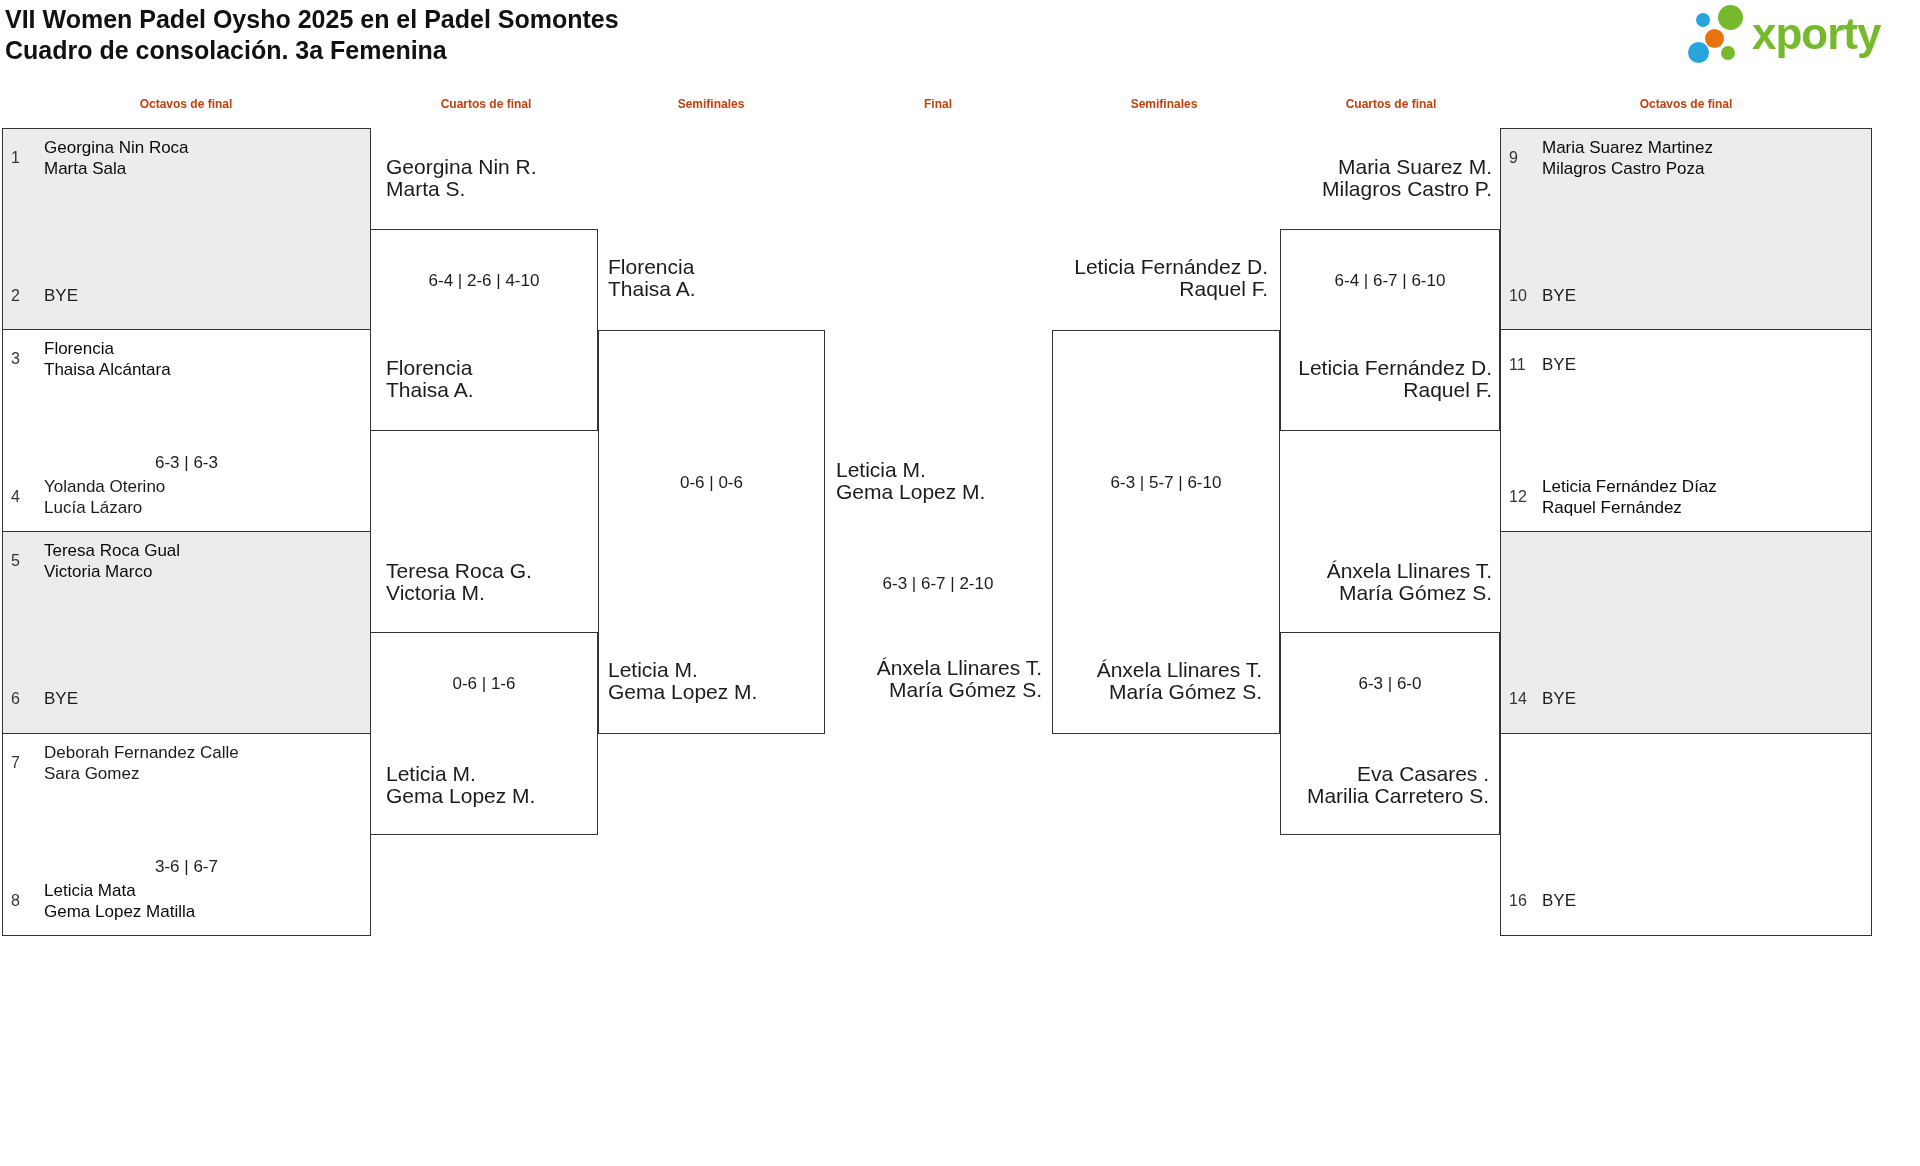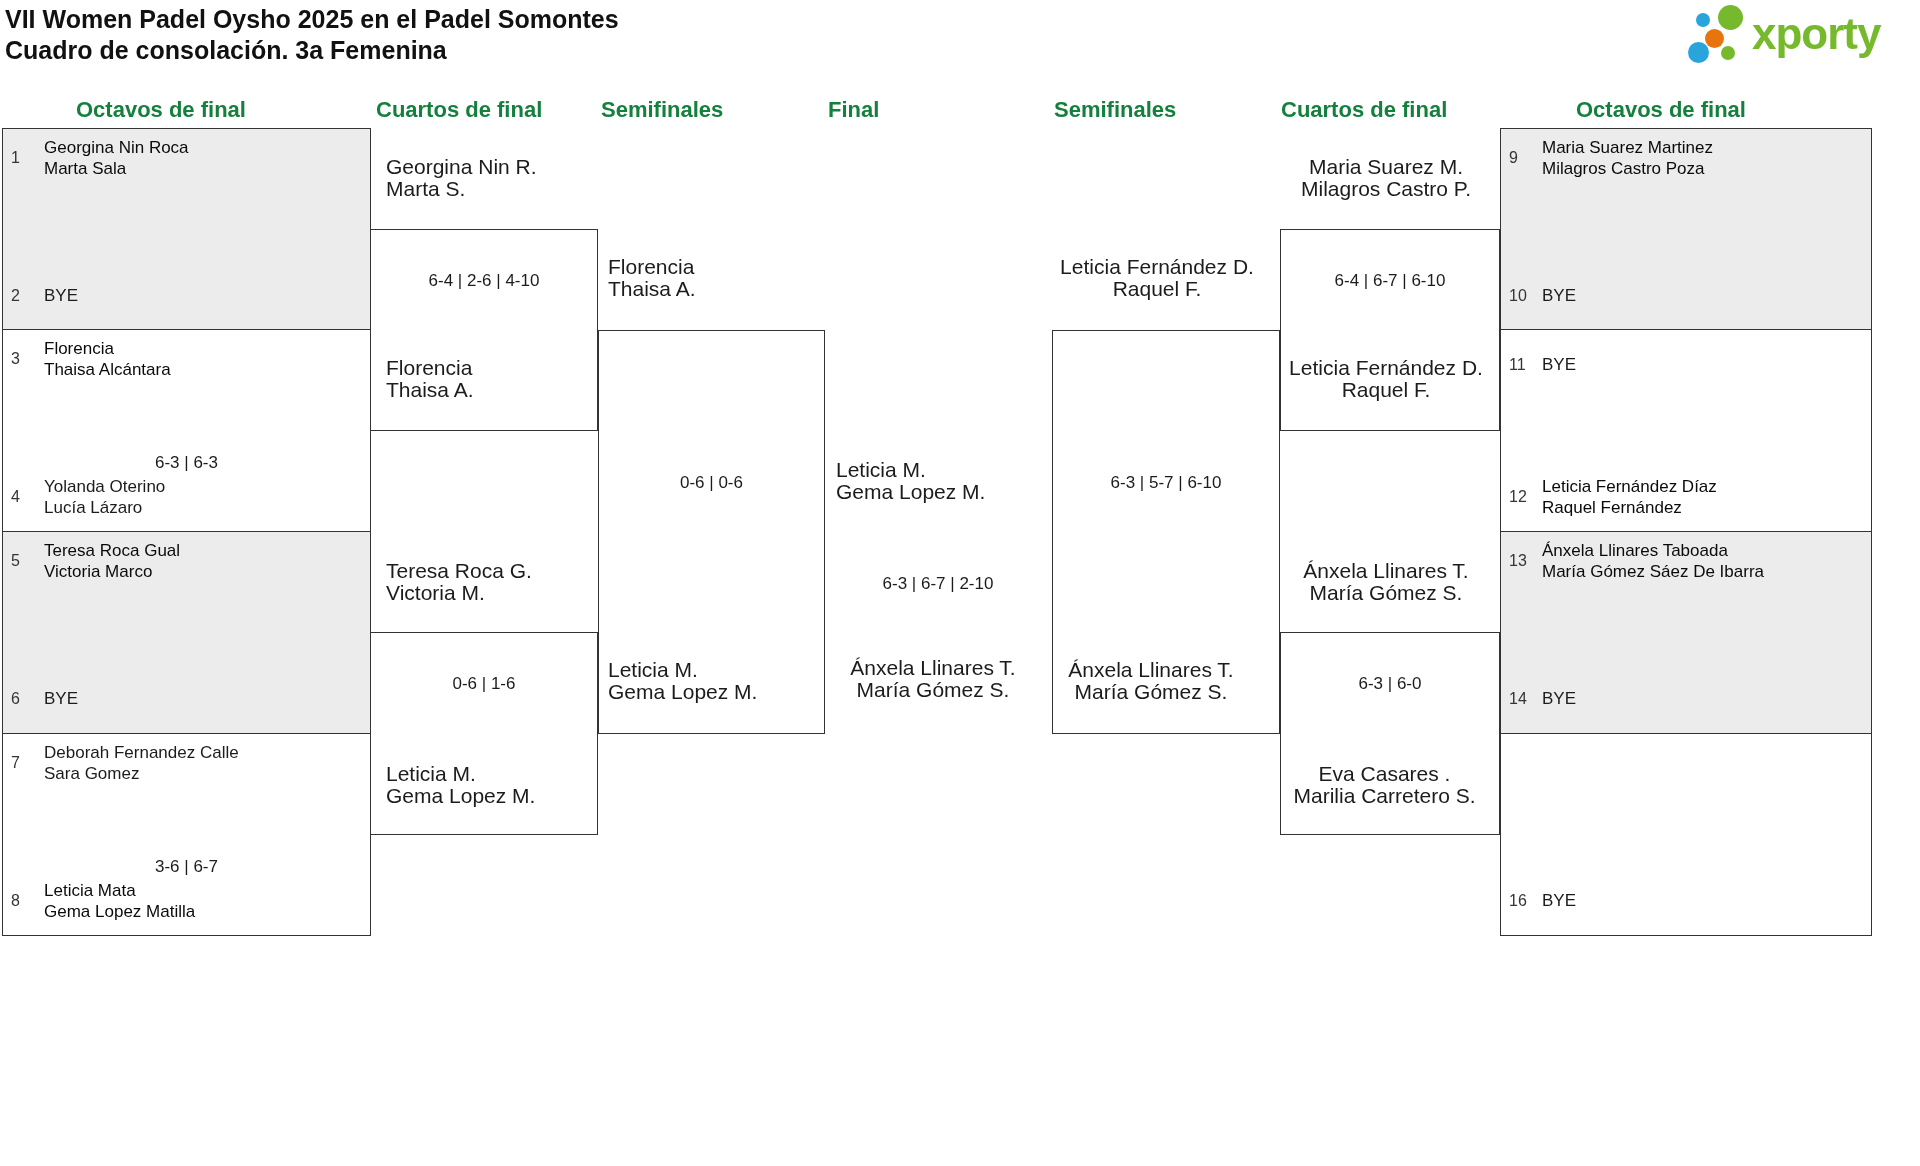--- a/index.html
+++ b/index.html
@@ -2,39 +2,39 @@
 <html><head>
 <meta charset="utf-8">
 <style>
   html,body{margin:0;padding:0;background:#fff;}
   body{font-family:"Liberation Sans","DejaVu Sans",sans-serif;color:#1c1c1c;}
   #canvas{position:relative;width:1920px;height:1166px;background:#fff;overflow:hidden;}
 
   .title{position:absolute;left:5px;top:4px;font-size:25px;line-height:31px;font-weight:600;color:#111;}
   .title .l{display:block;}
 
-  .hdr{position:absolute;top:97px;width:220px;font-size:22px;font-weight:600;color:#15803d;}
+  .hdr{position:absolute;top:97px;width:220px;text-align:center;font-size:12px;font-weight:600;color:#c2410c;}
 
   .box{position:absolute;border:1px solid #333;box-sizing:border-box;background:#fff;}
   .box.gray{background:#ececec;}
   .rect{position:absolute;border:1px solid #333;box-sizing:border-box;background:transparent;}
 
   .prow{position:absolute;left:8px;right:10px;display:flex;align-items:center;gap:9px;}
   .prow .pnum{flex:0 0 24px;font-size:16px;color:#353535;}
   .pnames{font-size:17px;line-height:21px;color:#1c1c1c;}
   .pnames .l{display:block;white-space:nowrap;}
   .bold{font-weight:400;color:#0b0b0b;}
 
   .mscore{position:absolute;left:0;right:0;top:50%;transform:translateY(-50%);
           text-align:center;font-size:17px;color:#1c1c1c;margin-top:32px;}
   .score{position:absolute;text-align:center;font-size:17px;color:#1c1c1c;}
 
   .team{position:absolute;font-size:21px;line-height:21.5px;color:#1c1c1c;}
   .team .l{display:block;white-space:nowrap;}
-  .team.right{text-align:center;}
+  .team.right{text-align:right;}
 
   
   .logo{position:absolute;left:1682px;top:4px;width:230px;height:64px;cursor:pointer;}
   .dot{position:absolute;border-radius:50%;}
   .brand{position:absolute;left:70px;top:6px;font-size:44px;line-height:48px;font-weight:700;
          letter-spacing:-1px;}
 </style>
 </head>
 <body>
 
@@ -156,27 +156,20 @@
     <div class="prow" style="bottom:13px;">
       <span class="pnum">12</span>
       <span class="pnames bold">
         <span class="l">Leticia Fernández Díaz</span>
         <span class="l">Raquel Fernández</span>
       </span>
     </div>
   </div>
 
   <div class="box gray" style="left:1500px;top:531px;width:372px;height:203px;">
-    <div class="prow" style="top:8px;">
-      <span class="pnum">13</span>
-      <span class="pnames bold">
-        <span class="l">Ánxela Llinares Taboada</span>
-        <span class="l">María Gómez Sáez De Ibarra</span>
-      </span>
-    </div>
     <div class="prow" style="bottom:24px;">
       <span class="pnum">14</span>
       <span class="pnames">
         <span class="l">BYE</span>
       </span>
     </div>
   </div>
 
   <div class="box" style="left:1500px;top:733px;width:372px;height:203px;">
     <div class="prow" style="bottom:24px;">

